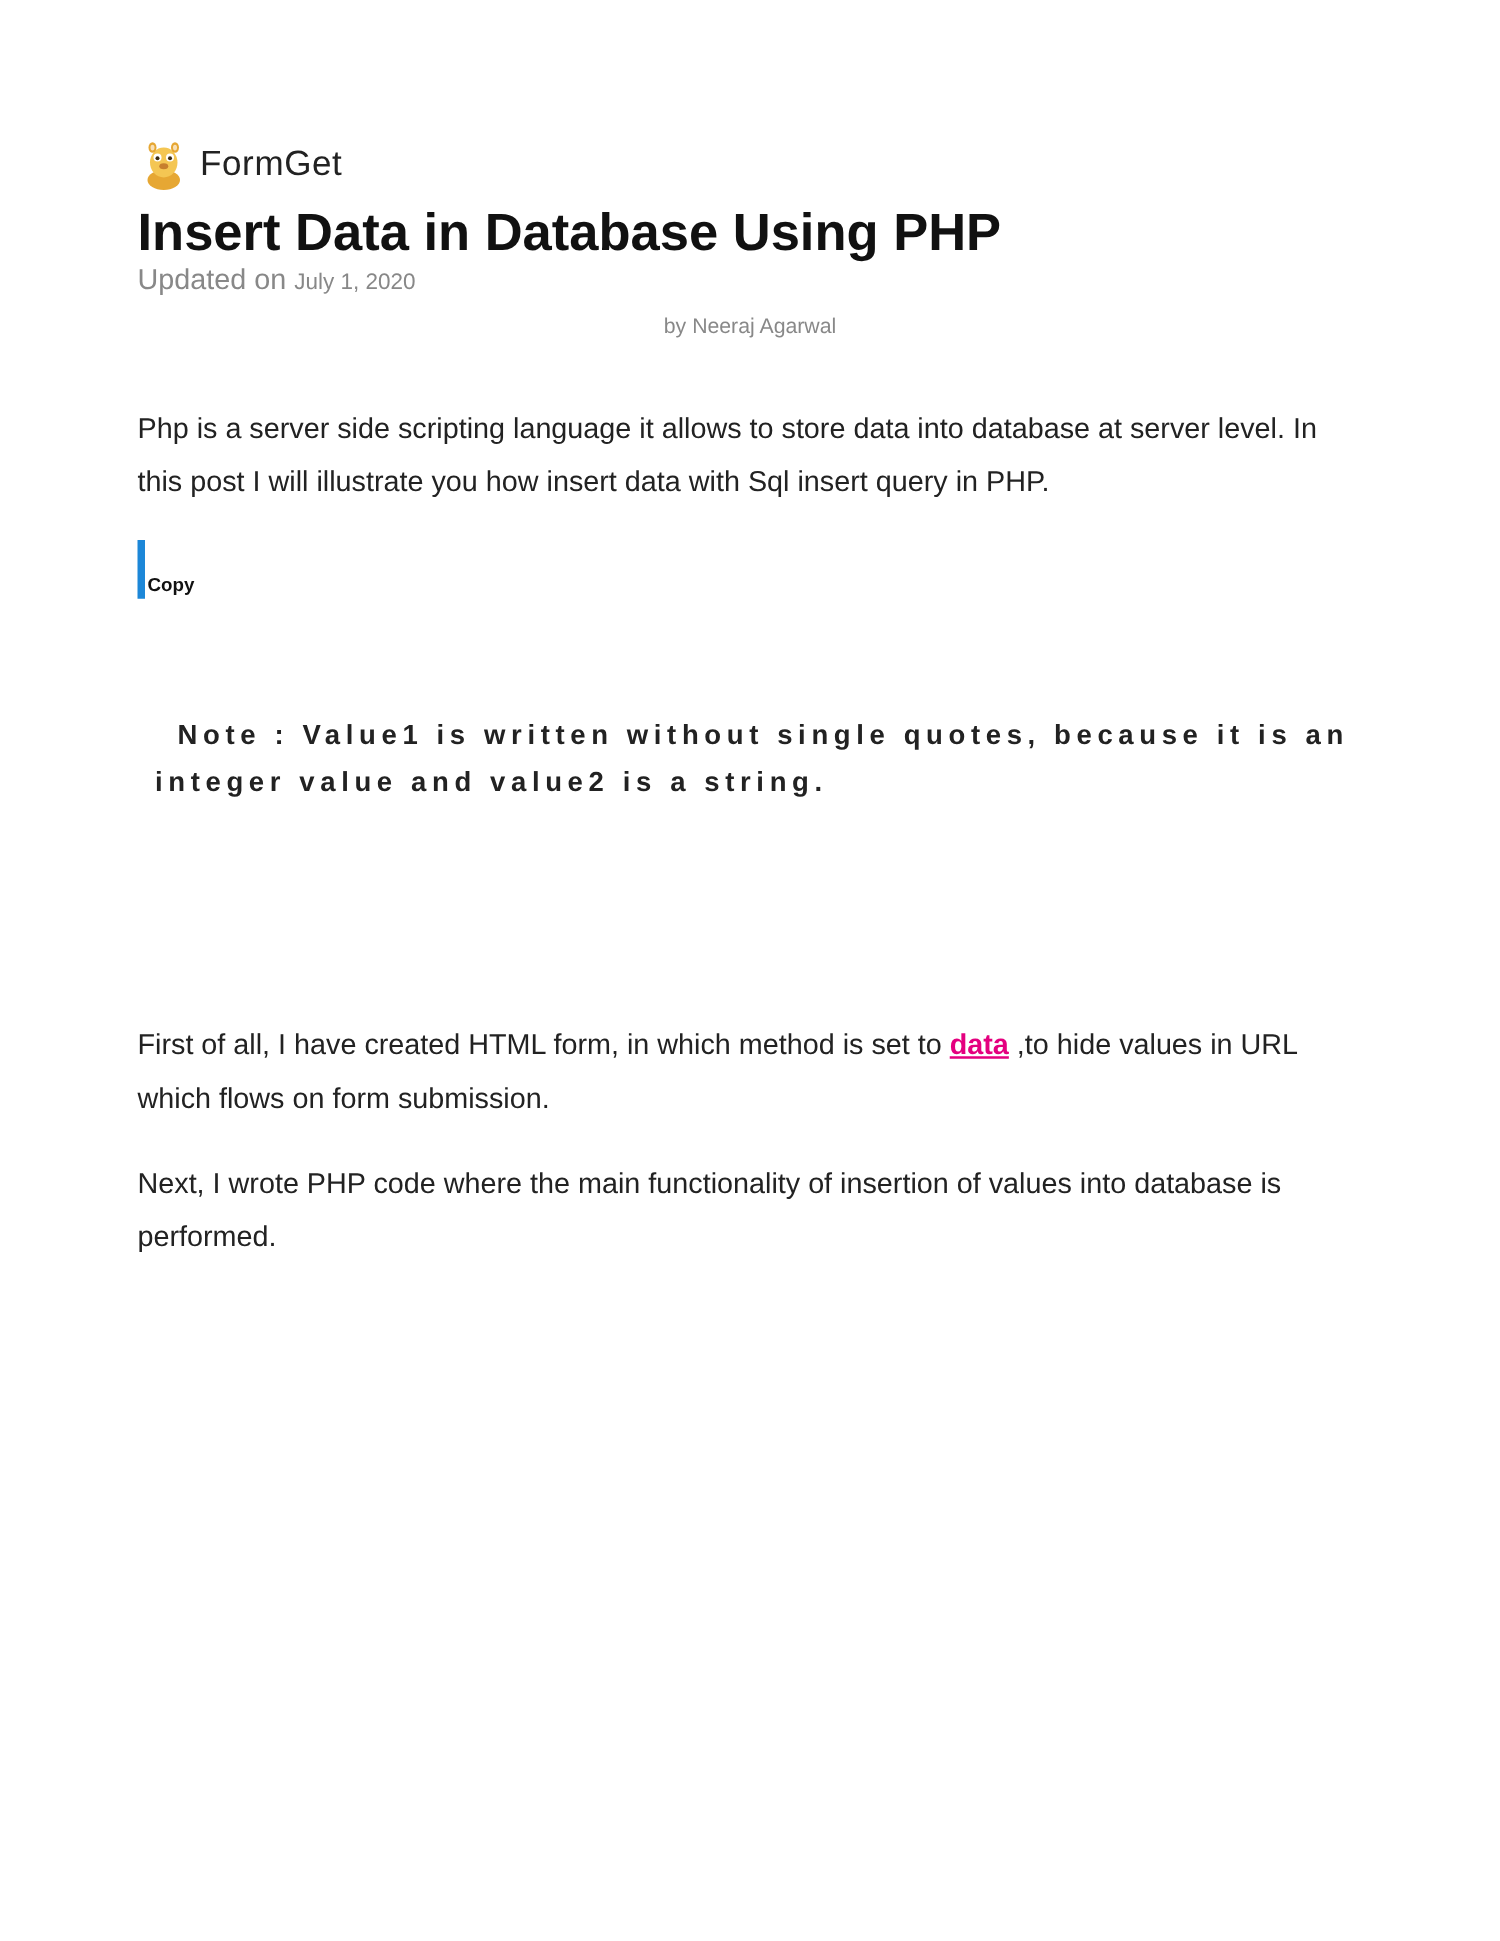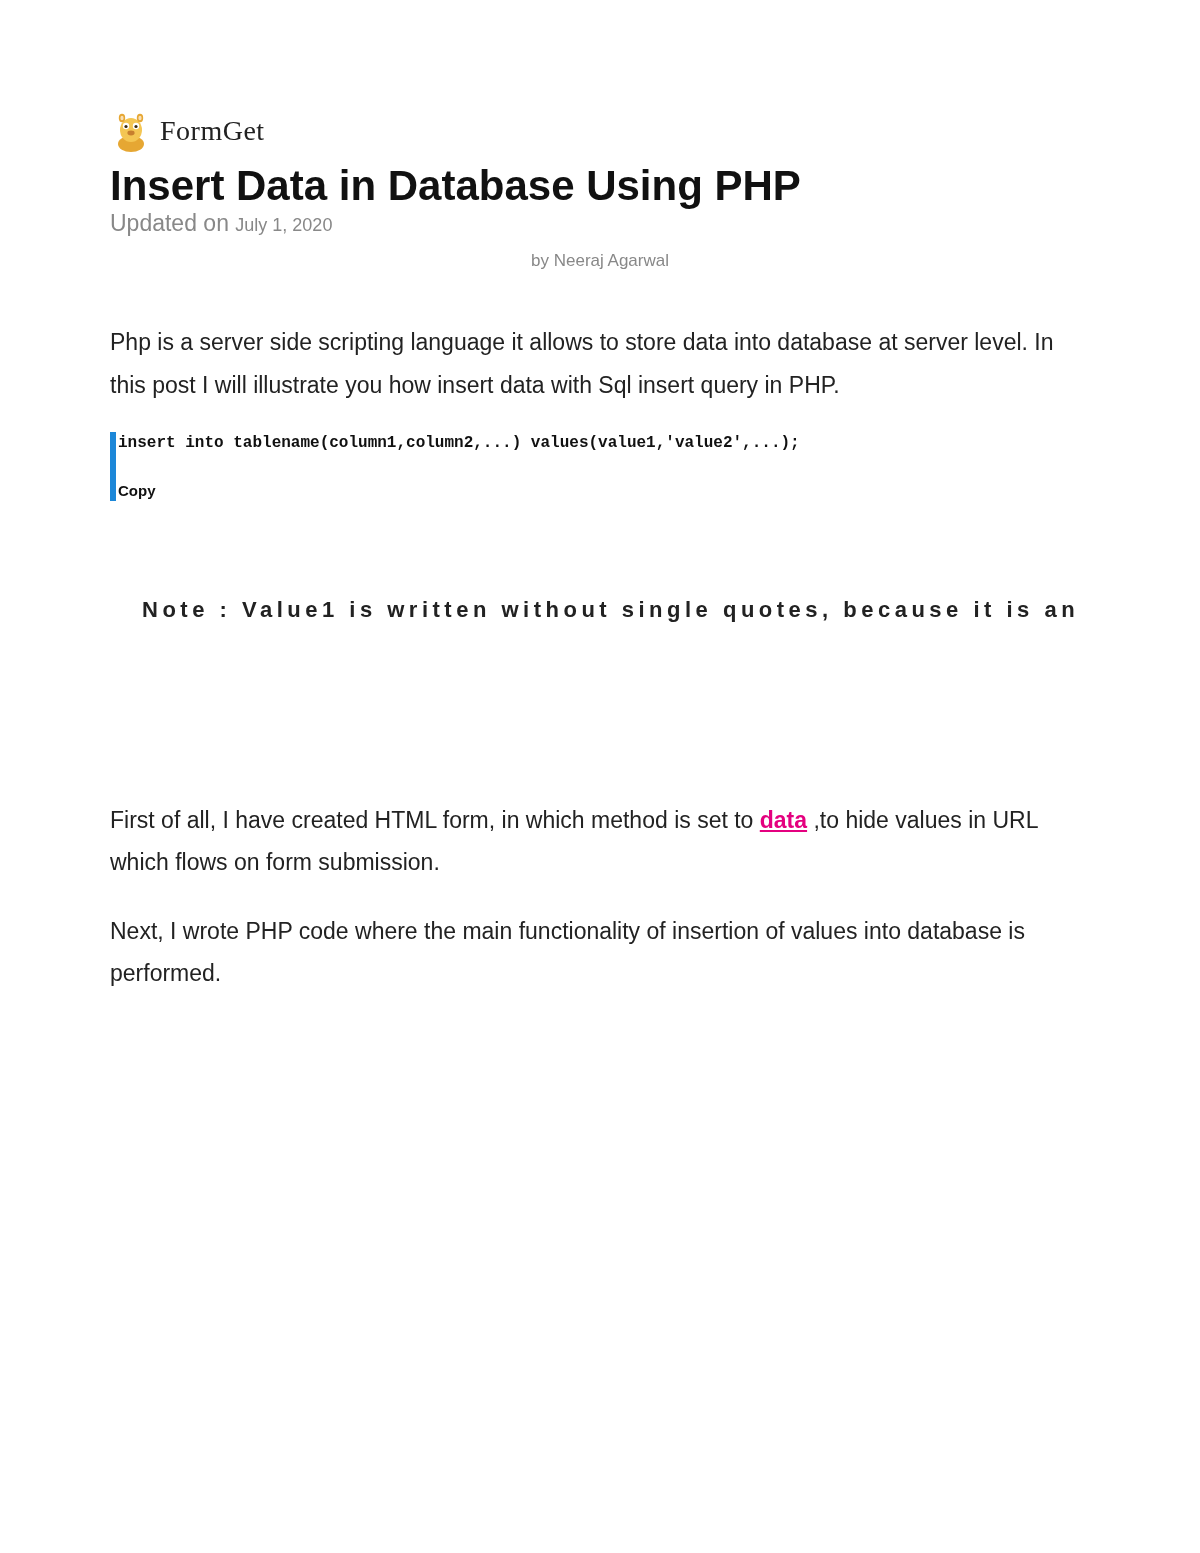--- a/index.html
+++ b/index.html
@@ -24,21 +24,20 @@
     .logo-icon {
       width: 42px;
       height: 42px;
       position: relative;
     }
     .logo-text {
       font-size: 28px;
       font-weight: 400;
       color: #222;
       letter-spacing: 0.5px;
-      font-family: Liberation Serif, serif;
     }
     .article-title {
       font-size: 42px;
       font-weight: bold;
       color: #111;
       line-height: 1.15;
     }
     .meta-updated {
       font-size: 23px;
       color: #888;
@@ -137,25 +136,25 @@
   <span>Updated on </span><span class="meta-updated-date">July 1, 2020</span>
 </div>
 
 <div class="meta-author">
   <span>by </span><span>Neeraj Agarwal</span>
 </div>
 
 <p class="body-paragraph">Php is a server side scripting language it allows to store data into database at server level. In this post I will illustrate you how insert data with Sql insert query in PHP.</p>
 
 <div class="code-block">
-  <div class="code-line">insert into tablename(column1,column2,...) values(value1,'value2',...);</div>
   <div class="code-copy">Copy</div>
 </div>
 
 <div class="note-block">
   <div class="note-line-1">Note : Value1 is written without single quotes, because it is an</div>
+  <div class="note-line-2">integer value and value2 is a string.</div>
 </div>
 
 <p class="body-paragraph">
   <span>First of all, I have created  HTML form, in which method is set to </span><a href="#" class="link-post">data</a><span> ,to hide values in URL which flows on form submission.</span>
 </p>
 
 <p class="body-paragraph">Next, I wrote PHP code where the main functionality of insertion of values into database is performed.</p>
 
 </body></html>

